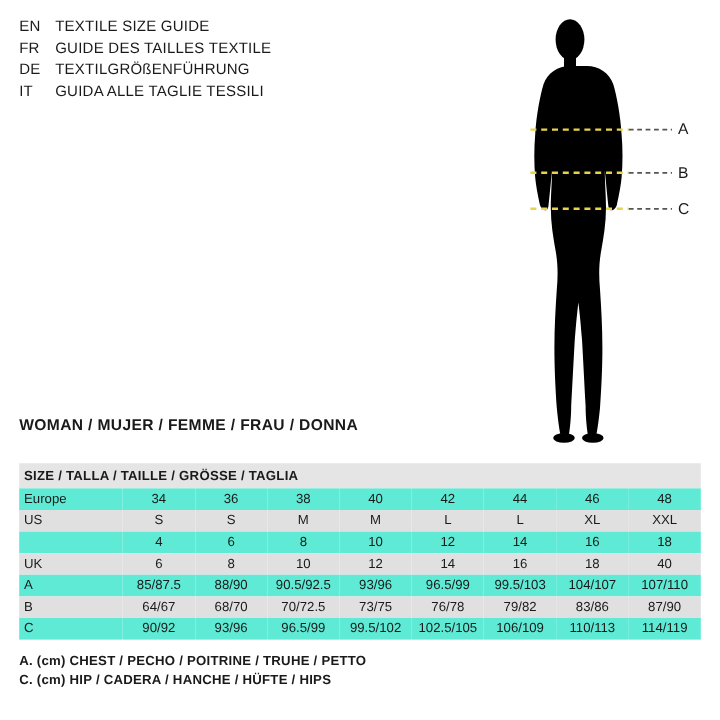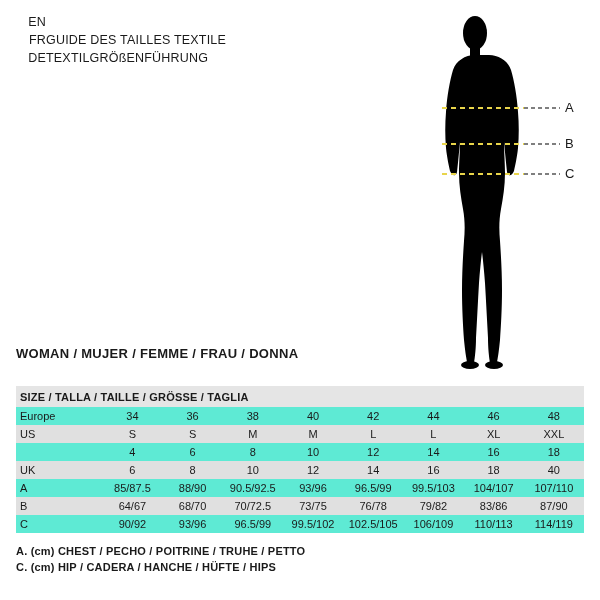--- a/index.html
+++ b/index.html
@@ -15,21 +15,20 @@
     position: relative;
     overflow: hidden;
   }
 
   
   .lang-block {
     position: absolute;
     top: 14px;
     left: 16px;
     width: 290px;
-    text-align: right;
   }
   .lang-row {
     display: flex;
     align-items: baseline;
     line-height: 17px;
     margin-bottom: 1px;
   }
   .lang-code {
     width: 30px;
     font-size: 12.5px;
@@ -121,28 +120,33 @@
     line-height: 16px;
     color: #1a1a1a;
   }
 </style>
 </head>
 <body>
 
 <div class="lang-block">
   <div class="lang-row">
     <span class="lang-code">EN</span>
+    <span class="lang-title">TEXTILE SIZE GUIDE</span>
   </div>
   <div class="lang-row">
     <span class="lang-code">FR</span>
     <span class="lang-title">GUIDE DES TAILLES TEXTILE</span>
   </div>
   <div class="lang-row">
     <span class="lang-code">DE</span>
     <span class="lang-title">TEXTILGRÖßENFÜHRUNG</span>
+  </div>
+  <div class="lang-row">
+    <span class="lang-code">IT</span>
+    <span class="lang-title">GUIDA ALLE TAGLIE TESSILI</span>
   </div>
 </div>
 
 <div class="figure-wrap">
   <svg class="figure-svg" width="180" height="370" viewBox="0 0 180 370">
 
     <g fill="#000000">
 
       <ellipse cx="63" cy="25" rx="12" ry="17"></ellipse>
 

